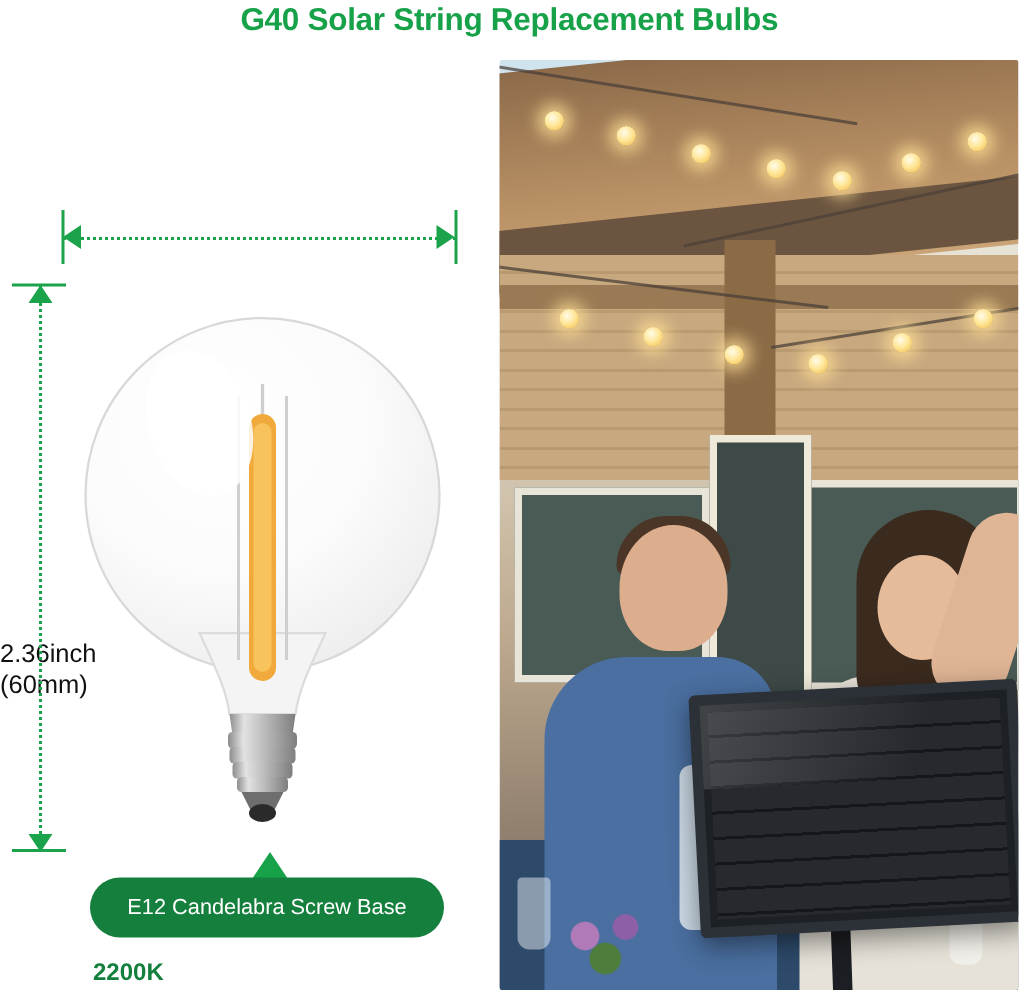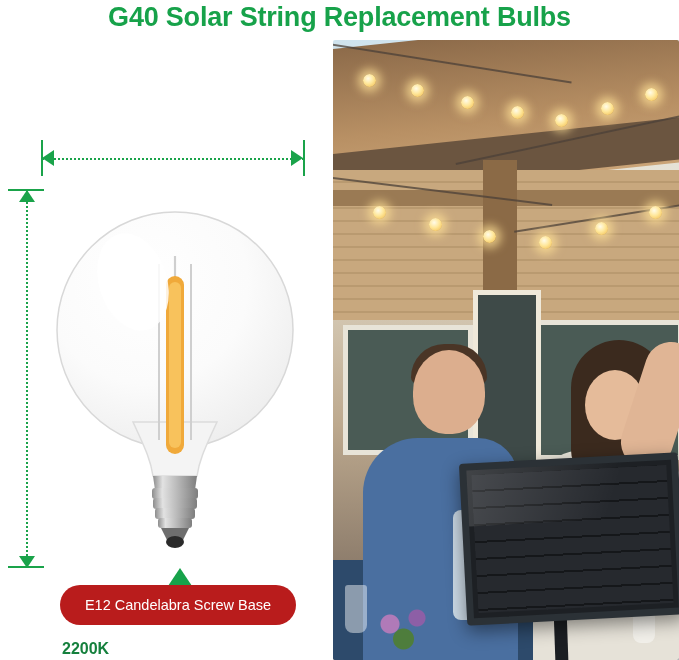--- a/index.html
+++ b/index.html
@@ -1,20 +1,20 @@
 <!DOCTYPE html>
 <html><head>
 <meta charset="utf-8">
 <style>
   html,body{margin:0;padding:0;background:#ffffff;}
   body{width:679px;height:660px;font-family:"Liberation Sans",sans-serif;overflow:hidden;position:relative;}
 
   .title{
     position:absolute;top:2px;left:0;width:679px;text-align:center;
-    font-size:27px;font-weight:bold;color:#17a24a;letter-spacing:-0.2px;
+    font-size:21px;font-weight:bold;color:#17a24a;letter-spacing:-0.2px;
   }
 
   
   .left-panel{position:absolute;left:0;top:40px;width:330px;height:620px;}
 
   .dim-top-label{
     position:absolute;left:95px;top:22px;width:180px;text-align:center;
     font-size:17px;color:#111;line-height:1.25;
   }
 
@@ -42,21 +42,21 @@
     position:absolute;left:0px;top:385px;width:120px;text-align:left;
     font-size:17px;color:#111;line-height:1.25;
   }
 
   
   .bulb-wrap{position:absolute;left:55px;top:150px;width:240px;height:390px;}
 
   
   .base-pill{
     position:absolute;left:60px;top:545px;width:236px;height:40px;
-    background:#b91c1c;border-radius:20px;color:#fff;
+    background:#15803d;border-radius:20px;color:#fff;
     font-size:14.5px;display:flex;align-items:center;justify-content:center;
   }
   .pill-pointer{
     position:absolute;left:168px;top:528px;width:0;height:0;
     border-left:12px solid transparent;border-right:12px solid transparent;border-bottom:18px solid #17a24a;
   }
 
   
   .k-label{position:absolute;left:62px;top:600px;font-size:16px;font-weight:bold;color:#15803d;}
 
@@ -117,20 +117,24 @@
 <div class="title">G40 Solar String Replacement Bulbs</div>
 
 <div class="left-panel">
 
   <div class="h-cap-l"></div>
   <div class="h-cap-r"></div>
   <div class="h-line"></div>
   <div class="arr-left"></div>
   <div class="arr-right"></div>
 
+  <div class="dim-left-label">
+    <span>2.36inch</span><br>
+    <span>(60mm)</span>
+  </div>
   <div class="v-cap-t"></div>
   <div class="v-cap-b"></div>
   <div class="v-line"></div>
   <div class="arr-up"></div>
   <div class="arr-down"></div>
 
   <div class="bulb-wrap">
     <svg width="240" height="390" viewBox="0 0 240 390">
       <defs>
         <radialGradient id="glassG" cx="38%" cy="30%" r="78%">

